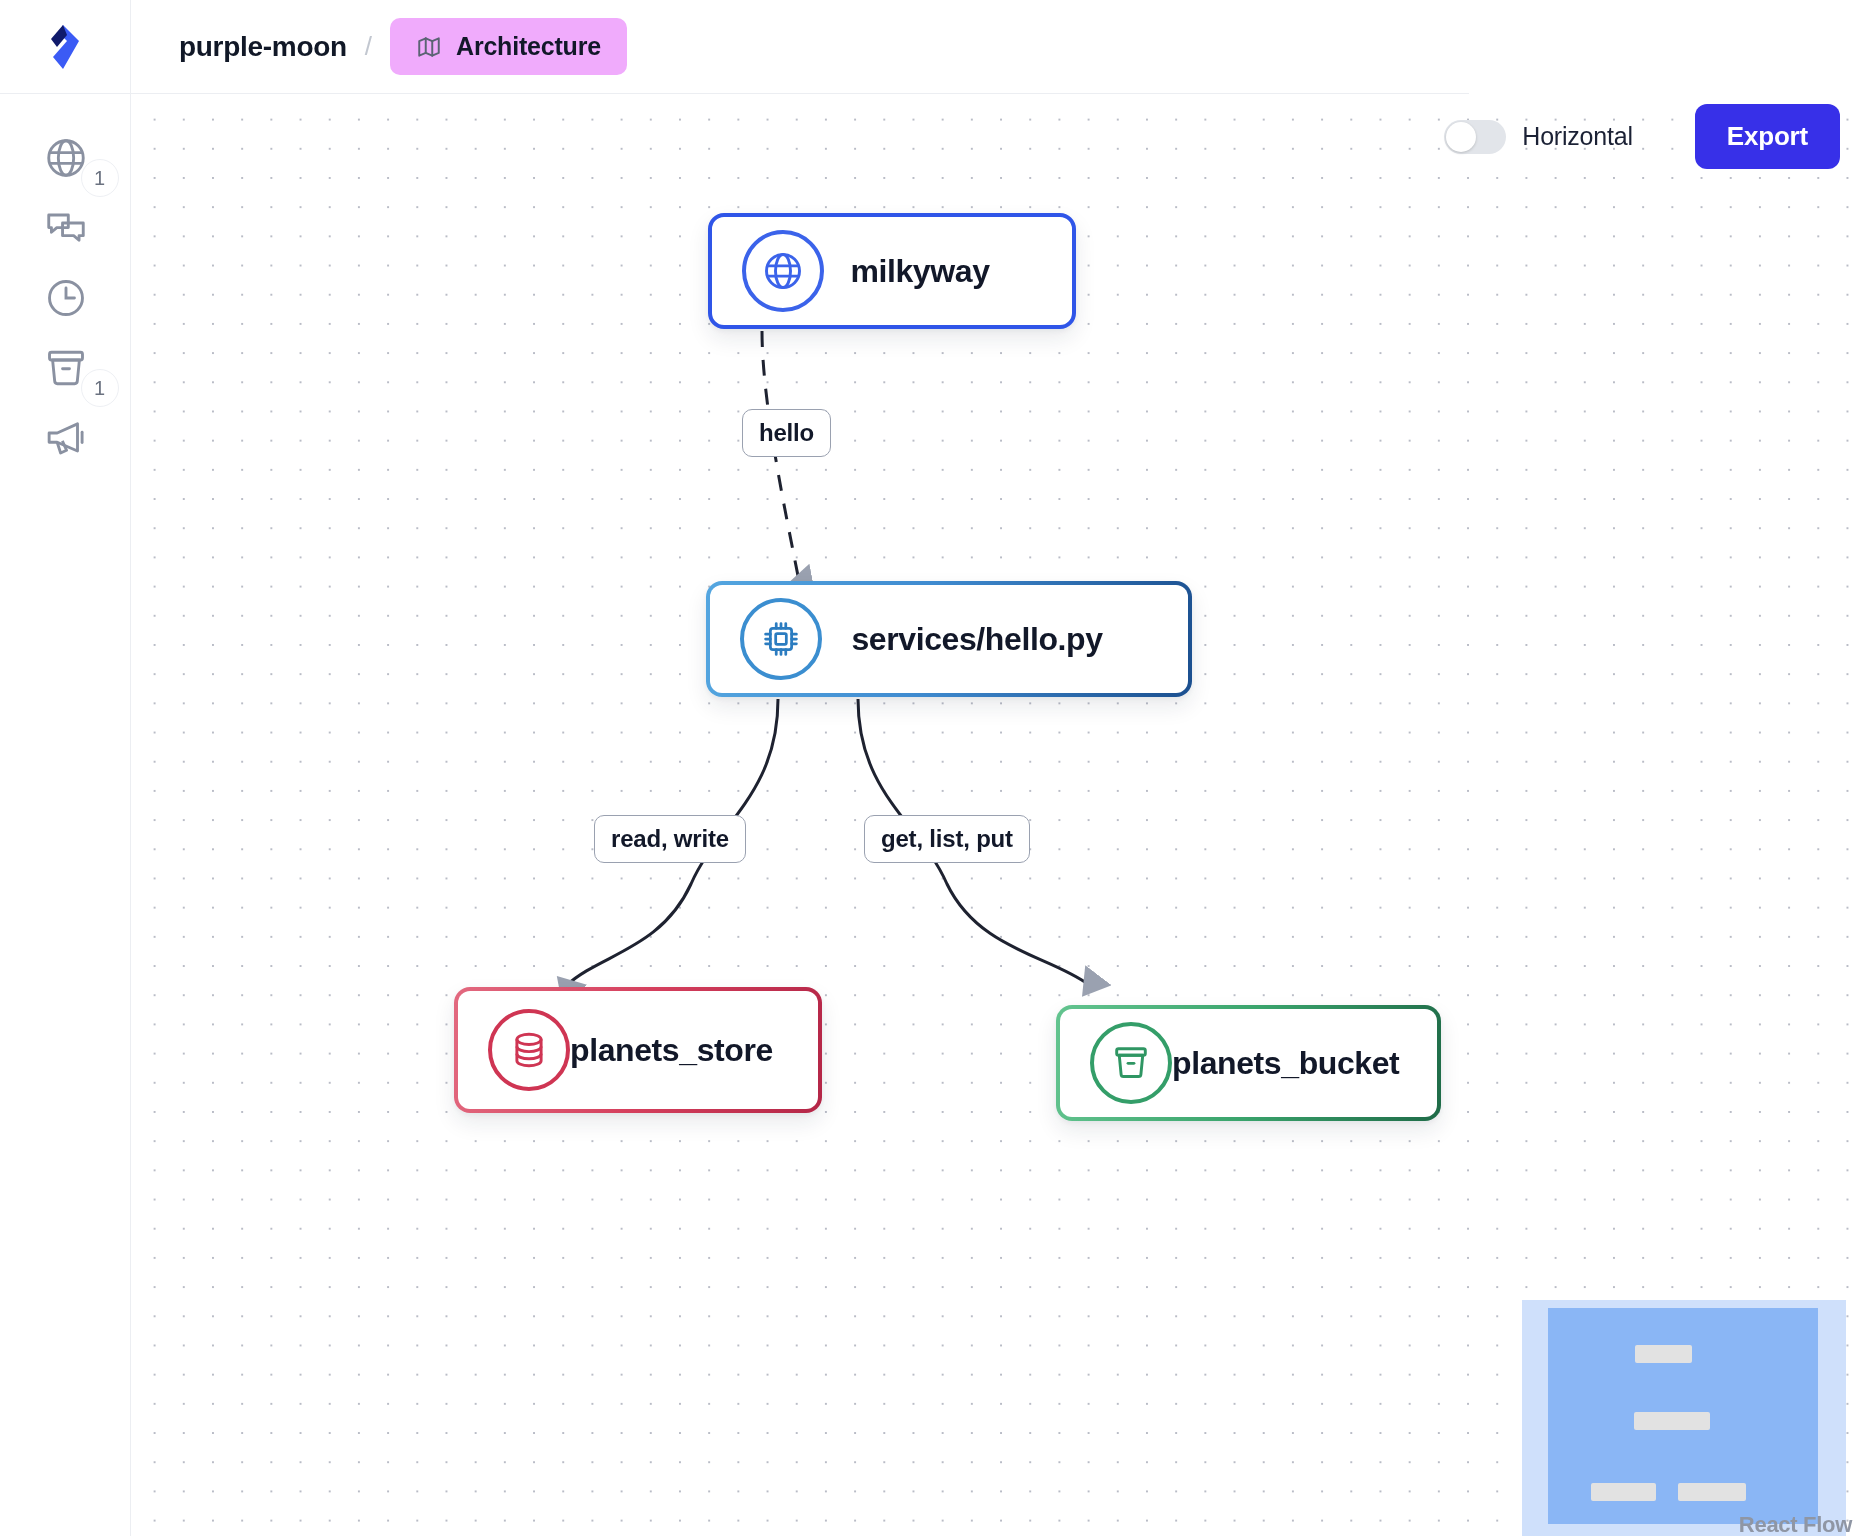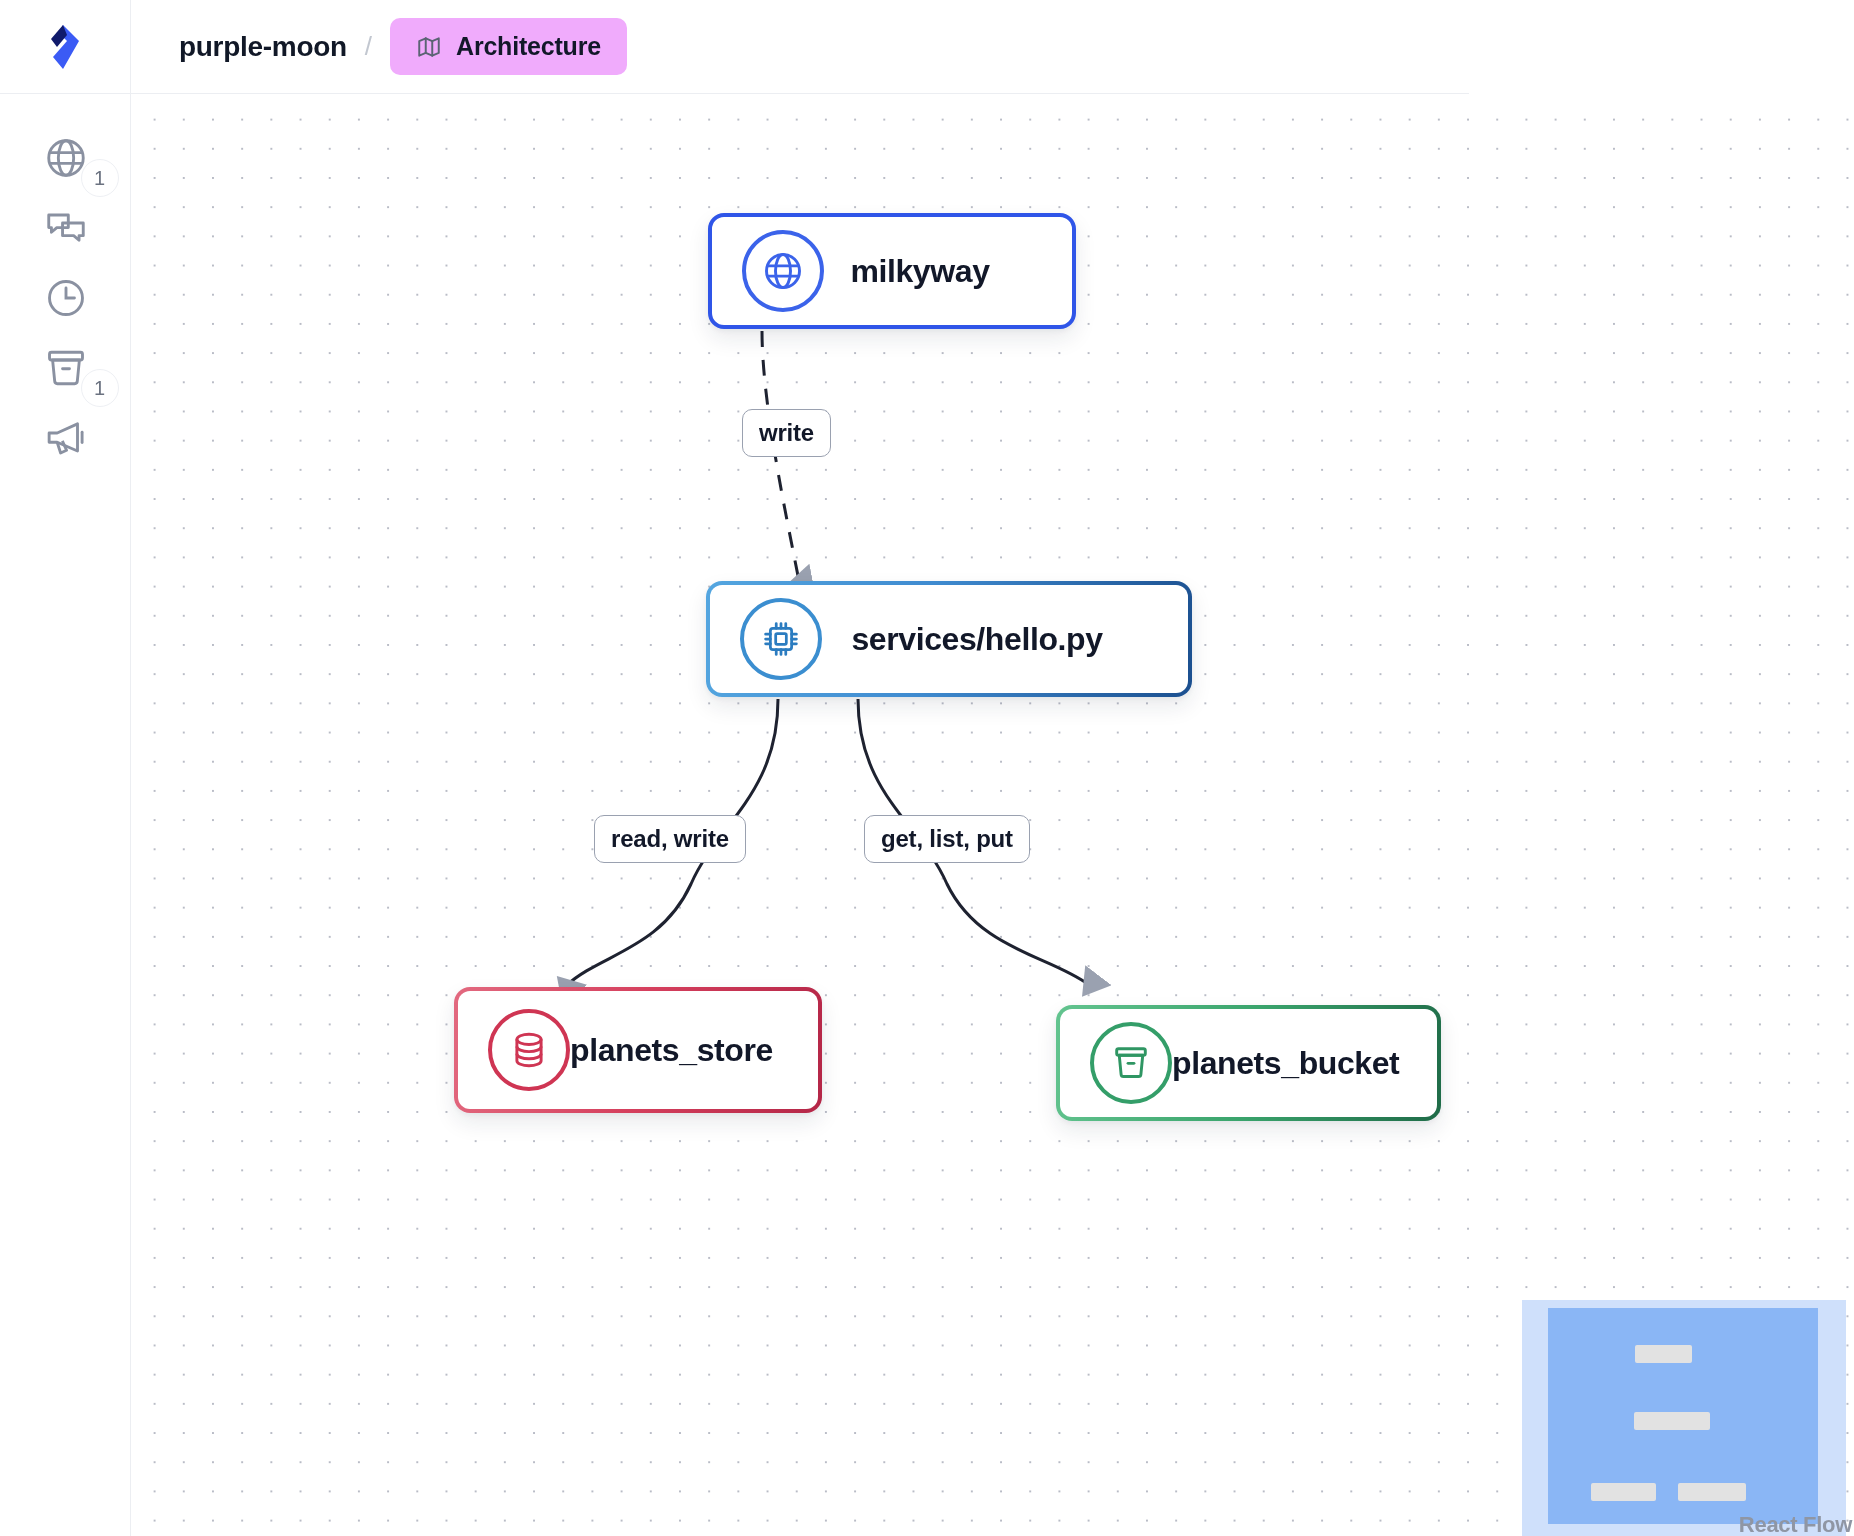--- a/index.html
+++ b/index.html
@@ -334,24 +334,31 @@
       <div class="ic">
         <svg width="44" height="44" viewBox="0 0 24 24" fill="none" stroke="#2f9663" stroke-width="1.6" stroke-linejoin="round">
           <rect x="4.2" y="4.2" width="15.6" height="3.6" rx="1"></rect>
           <path d="M5.6 7.8h12.8l-1 10.4a1.3 1.3 0 0 1-1.3 1.2H7.9a1.3 1.3 0 0 1-1.3-1.2z"></path>
           <path d="M10.4 12.2h3.2" stroke-linecap="round"></path>
         </svg>
       </div>
       <div class="nm">planets_bucket</div>
     </div>
 
-    <div class="edge-label" id="lbl-routes">write</div>
+    <div class="edge-label" id="lbl-routes">hello</div>
     <div class="edge-label" id="lbl-rw">read, write</div>
     <div class="edge-label" id="lbl-glp">get, list, put</div>
 
+    <div class="toolbar">
+      <div class="toggle-track">
+        <div class="toggle-knob"></div>
+      </div>
+      <span class="toggle-label">Horizontal</span>
+      <button class="export-btn">Export</button>
+    </div>
 
     <div class="minimap">
       <div class="mm-mask"></div>
       <div class="mm-node" style="left:113px;top:45px;width:57px;height:18px"></div>
       <div class="mm-node" style="left:112px;top:112px;width:76px;height:18px"></div>
       <div class="mm-node" style="left:69px;top:183px;width:65px;height:18px"></div>
       <div class="mm-node" style="left:156px;top:183px;width:68px;height:18px"></div>
     </div>
 
     <div class="attribution">React Flow</div>

